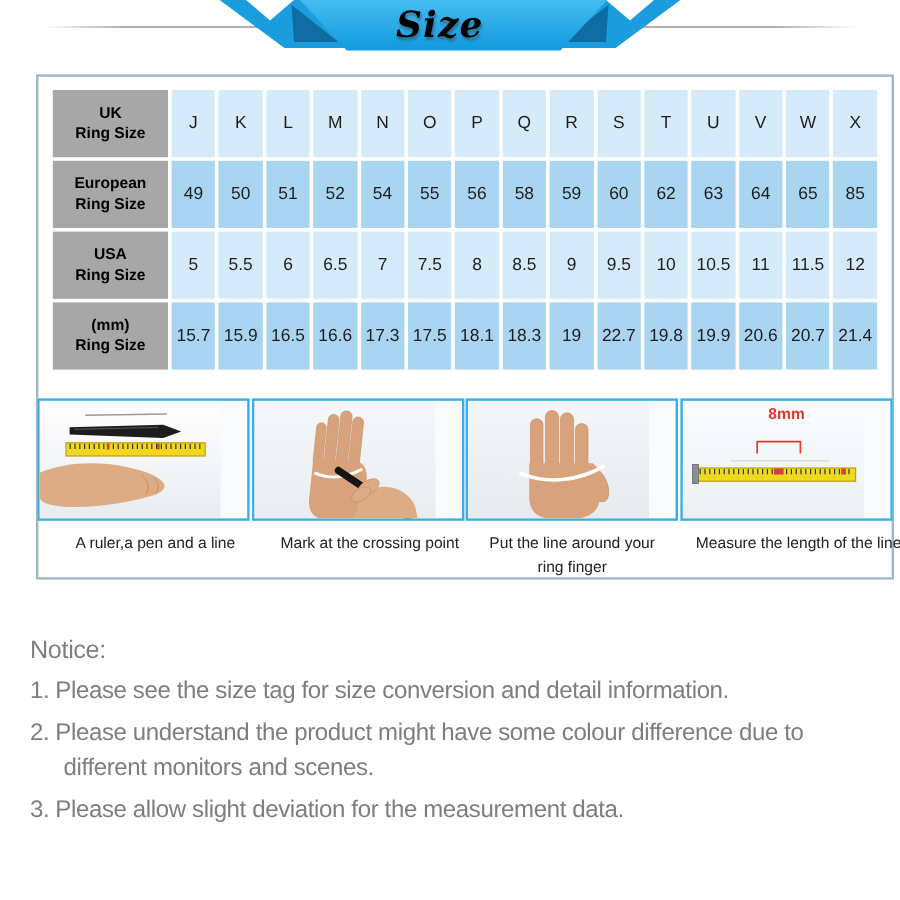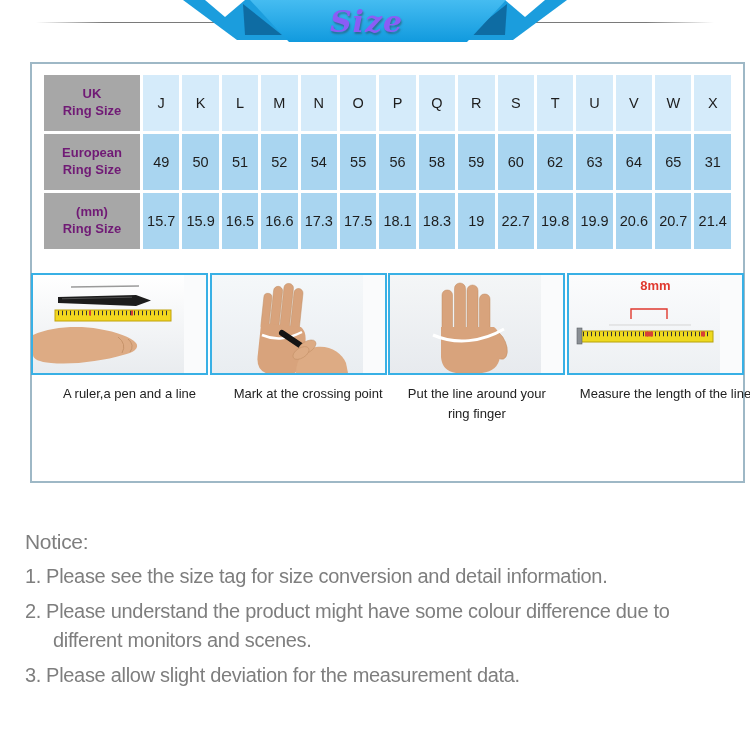--- a/index.html
+++ b/index.html
@@ -9,34 +9,34 @@
   }
   
   .topline{
     position:absolute;top:22px;left:36px;right:36px;height:1px;
     background:linear-gradient(90deg,rgba(122,122,122,0),#7a7a7a 10%,#7a7a7a 90%,rgba(122,122,122,0));
   }
   .ribbon-svg{position:absolute;top:0;left:0;}
   .ribbon-title{
     position:absolute;top:4px;left:0;width:733px;text-align:center;
     font-family:"DejaVu Serif",serif;font-style:italic;font-weight:700;
-    font-size:30px;color:#8b5cf6;letter-spacing:1px;
+    font-size:30px;color:#000000;letter-spacing:1px;
     text-shadow:1px 2px 2px rgba(50,70,85,.55);
   }
   
   .content-box{
     position:absolute;left:30px;top:62px;width:715px;height:421px;
     box-sizing:border-box;border:2px solid #9eb8c6;background:#fff;
     padding:8px 9px 0 9px;
   }
   table.size-table{
     width:100%;border-collapse:separate;border-spacing:3px;table-layout:fixed;
   }
   table.size-table th{
-    width:94px;height:54px;background:#a7a7a7;color:#701a75;
+    width:94px;height:54px;background:#a7a7a7;color:#000000;
     font-size:13px;font-weight:bold;line-height:1.3;vertical-align:middle;
   }
   table.size-table td{
     height:54px;text-align:center;vertical-align:middle;
     font-size:14.5px;color:#1d1d1d;
   }
   table.size-table td.light{background:#d5ebfa;}
   table.size-table td.dark{background:#a9d5f0;}
   
   .steps{
@@ -129,21 +129,42 @@
             <td class="dark">54</td>
             <td class="dark">55</td>
             <td class="dark">56</td>
             <td class="dark">58</td>
             <td class="dark">59</td>
             <td class="dark">60</td>
             <td class="dark">62</td>
             <td class="dark">63</td>
             <td class="dark">64</td>
             <td class="dark">65</td>
-            <td class="dark">31</td>
+            <td class="dark">85</td>
+          </tr>
+          <tr>
+            <th>
+              <div>USA</div>
+              <div>Ring Size</div>
+            </th>
+            <td class="light">5</td>
+            <td class="light">5.5</td>
+            <td class="light">6</td>
+            <td class="light">6.5</td>
+            <td class="light">7</td>
+            <td class="light">7.5</td>
+            <td class="light">8</td>
+            <td class="light">8.5</td>
+            <td class="light">9</td>
+            <td class="light">9.5</td>
+            <td class="light">10</td>
+            <td class="light">10.5</td>
+            <td class="light">11</td>
+            <td class="light">11.5</td>
+            <td class="light">12</td>
           </tr>
           <tr>
             <th>
               <div>(mm)</div>
               <div>Ring Size</div>
             </th>
             <td class="dark">15.7</td>
             <td class="dark">15.9</td>
             <td class="dark">16.5</td>
             <td class="dark">16.6</td>

